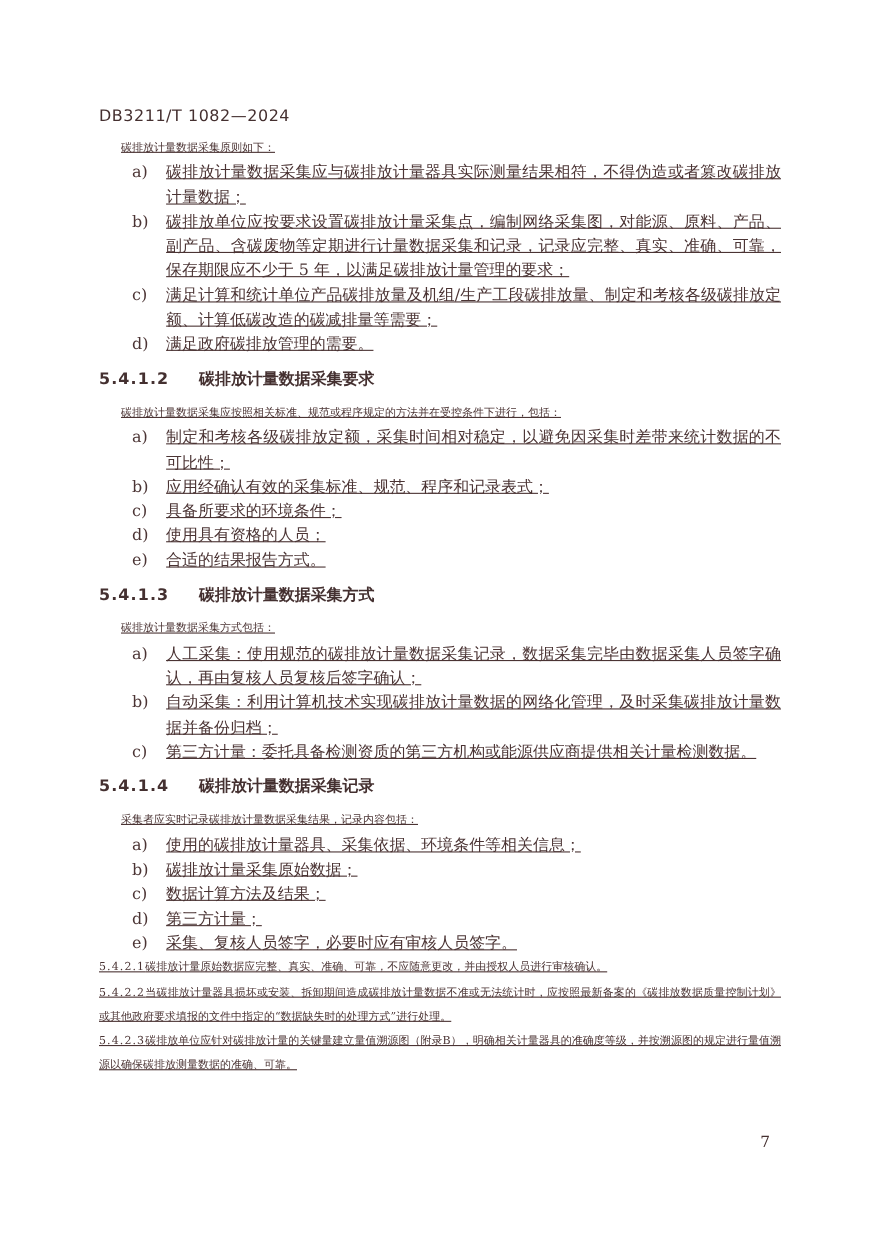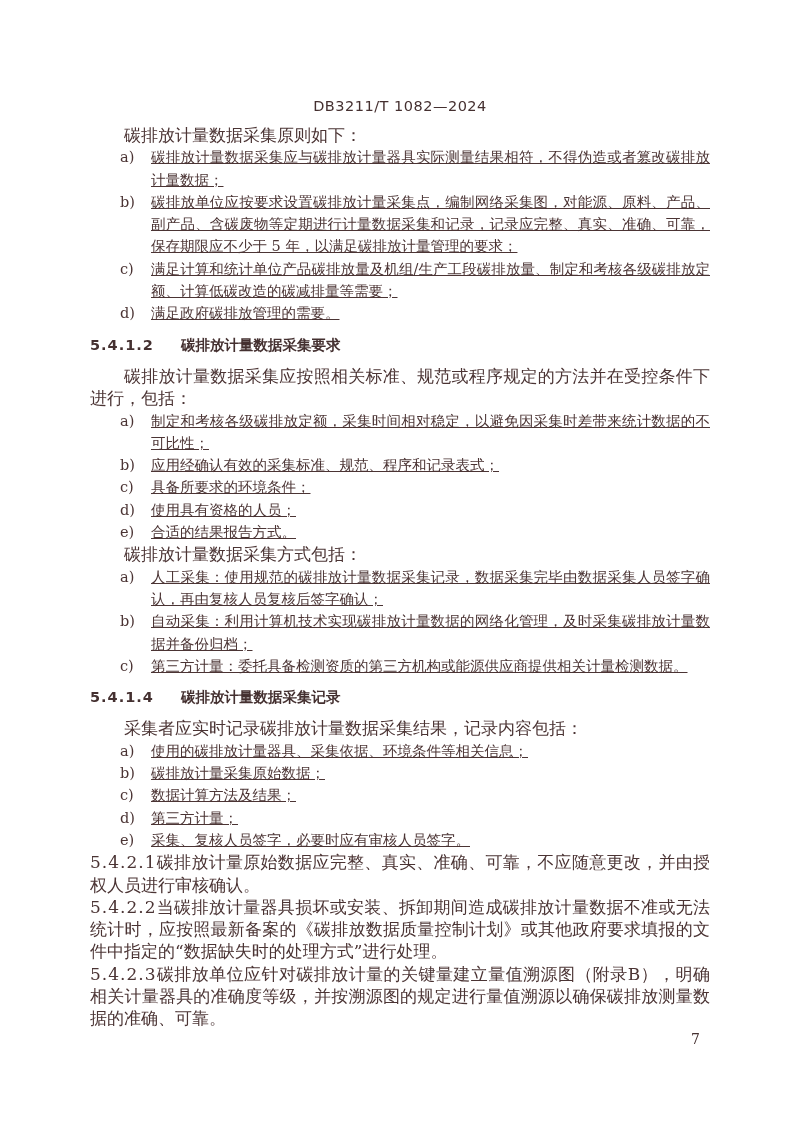--- a/index.html
+++ b/index.html
@@ -14,37 +14,38 @@
     background: #ffffff;
     overflow: hidden;
     font-family: "DejaVu Serif", "Liberation Serif", serif;
     color: #4b3434;
   }
   .doc-header {
     position: absolute;
     top: 98px;
     left: 90px;
     width: 620px;
-    text-align: center;
+    text-align: left;
     font-family: "DejaVu Sans", "Liberation Sans", sans-serif;
     font-size: 14.5px;
     letter-spacing: 0.5px;
     color: #453030;
   }
   .doc-content {
     position: absolute;
     top: 124px;
     left: 90px;
     width: 620px;
   }
   .para {
     margin: 0;
-    font-size: 17px;
+    font-size: 10px;
     line-height: 22.3px;
     text-align: justify;
+    text-decoration: underline;
   }
   .para.indent {
     text-indent: 2em;
   }
   .heading {
     margin: 9px 0 9px 0;
     font-family: "DejaVu Sans", "Liberation Sans", sans-serif;
     font-weight: bold;
     font-size: 14.5px;
     line-height: 22.3px;
@@ -128,20 +129,21 @@
         </div>
         <div class="list-item">
           <span class="marker">d)</span>
           <span class="li-text">使用具有资格的人员；</span>
         </div>
         <div class="list-item">
           <span class="marker">e)</span>
           <span class="li-text">合适的结果报告方式。</span>
         </div>
       </div>
+      <h3 class="heading"><span class="h-num">5.4.1.3</span><span class="h-title">碳排放计量数据采集方式</span></h3>
       <p class="para indent">碳排放计量数据采集方式包括：</p>
       <div class="list">
         <div class="list-item">
           <span class="marker">a)</span>
           <span class="li-text">人工采集：使用规范的碳排放计量数据采集记录，数据采集完毕由数据采集人员签字确认，再由复核人员复核后签字确认；</span>
         </div>
         <div class="list-item">
           <span class="marker">b)</span>
           <span class="li-text">自动采集：利用计算机技术实现碳排放计量数据的网络化管理，及时采集碳排放计量数据并备份归档；</span>
         </div>

